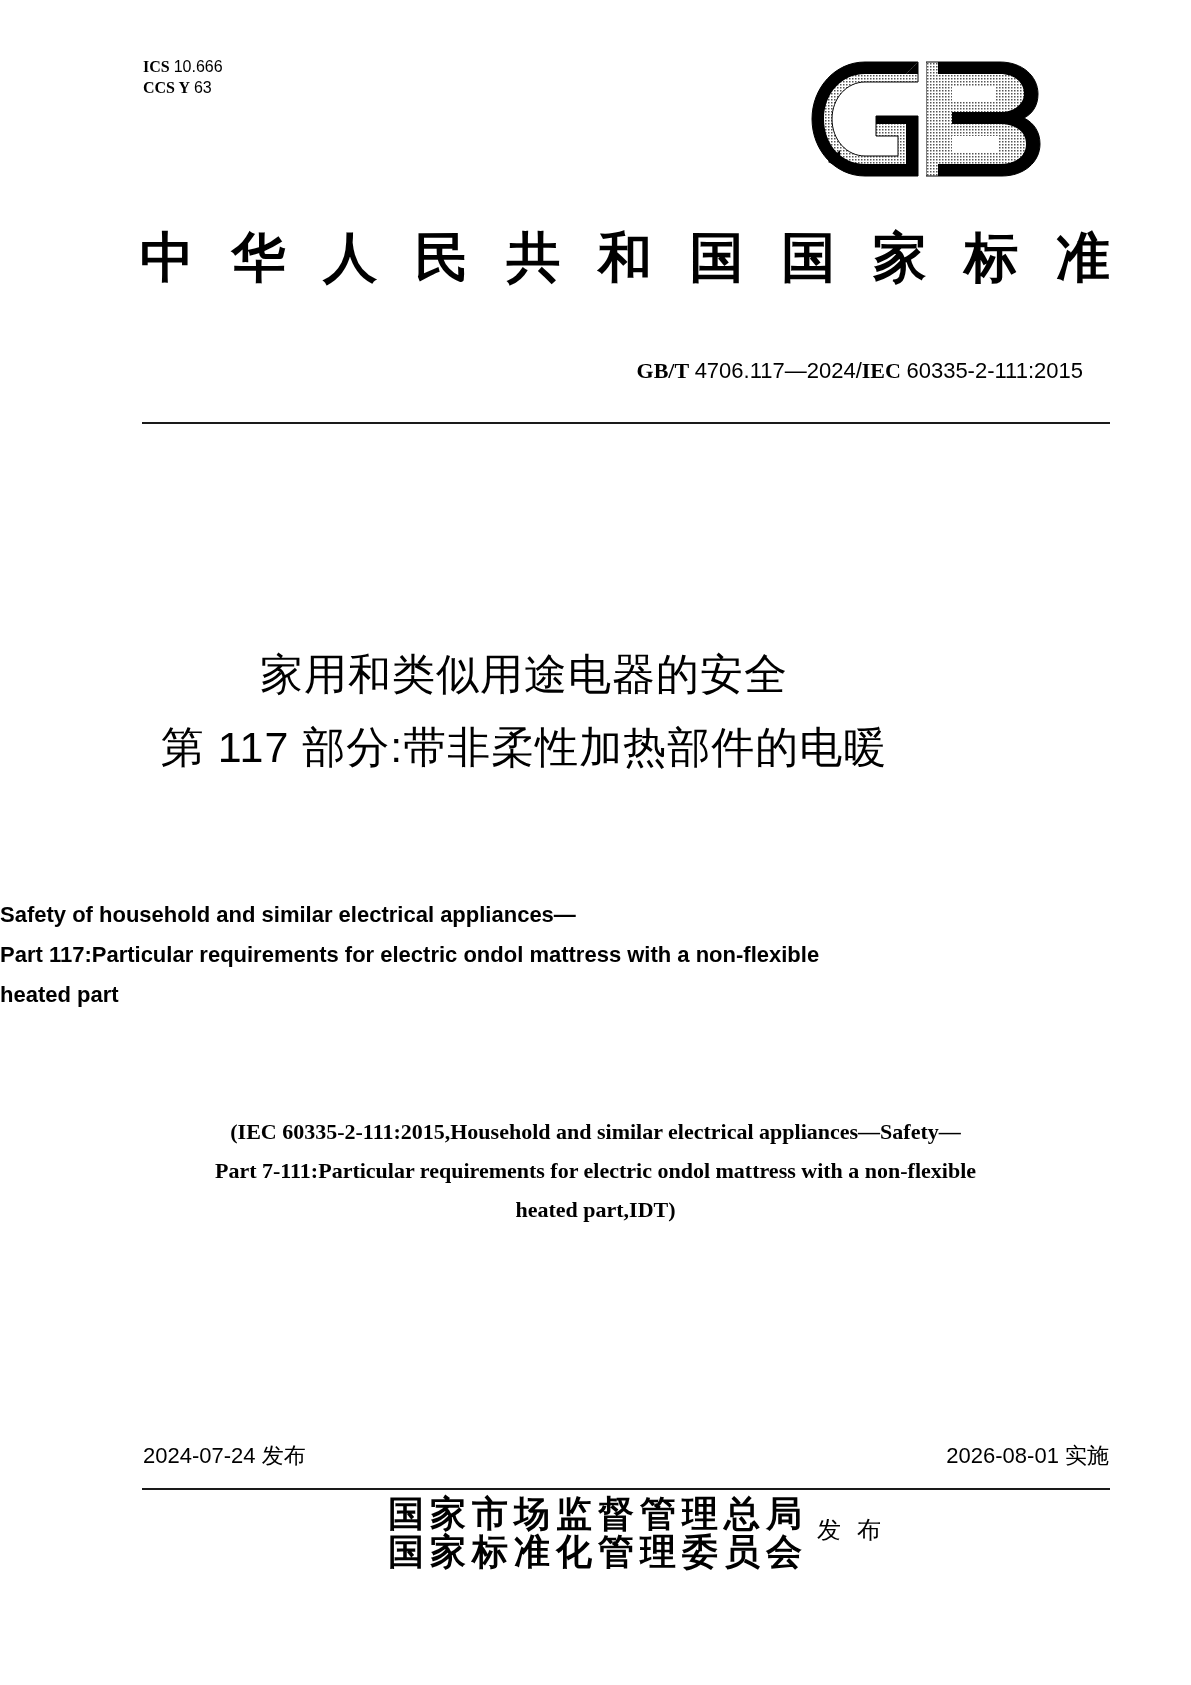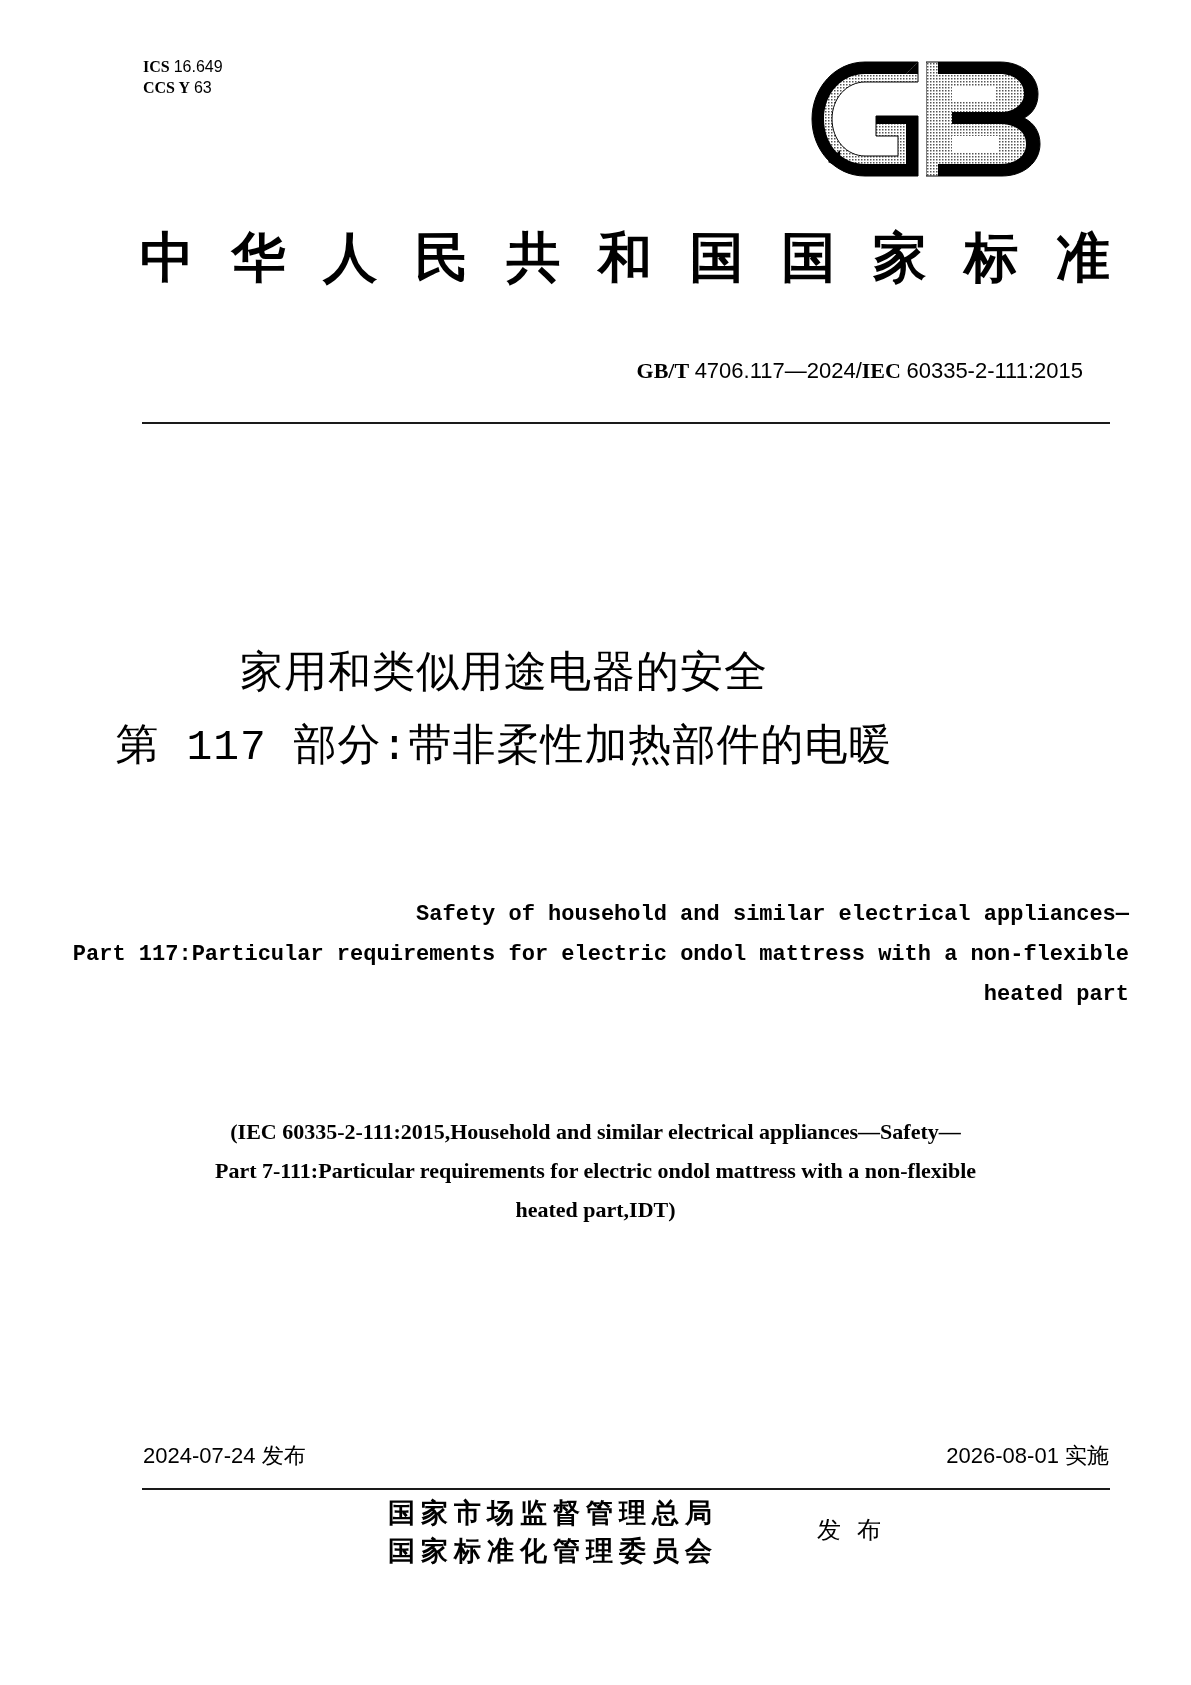--- a/index.html
+++ b/index.html
@@ -8,39 +8,39 @@
   .classification { left:143px; top:56px; font-size:16px; line-height:21px; }
   .classification .lbl { font-weight:bold; font-family:"Liberation Serif", serif; }
   .classification .val { font-family:"Liberation Sans", sans-serif; }
   .gb-logo { left:810px; top:60px; width:232px; height:118px; }
   .main-title { left:140px; top:226px; width:970px; display:flex; justify-content:space-between;
       font-family:"DejaVu Serif", "Liberation Serif", serif; font-weight:bold; font-size:54px; line-height:62px; }
   .std-number { right:108px; top:357px; font-size:22px; line-height:28px; }
   .std-number .b { font-weight:bold; font-family:"Liberation Serif", serif; }
   .std-number .n { font-family:"Liberation Sans", sans-serif; }
   .rule { left:142px; width:968px; height:2px; background:#1a1a1a; }
-  .cn-title { left:0; width:1008px; text-align:center; font-family:Liberation Mono, monospace;
-      font-size:43px; line-height:73px; top:638px; letter-spacing:1px; }
-  .en-title { left:0; width:1129px; text-align:right; font-family:Liberation Mono, monospace;
+  .cn-title { left:0; width:1008px; text-align:center; font-family:Liberation Sans, sans-serif;
+      font-size:43px; line-height:73px; top:638px; letter-spacing:1px;padding-left:20px; }
+  .en-title { left:0; width:1129px; text-align:left; font-family:Liberation Sans, sans-serif;
       font-weight:bold; font-size:22px; line-height:40px; top:895px; }
   .iec-note { left:0; width:1191px; text-align:center; font-family:"Liberation Serif", serif;
       font-weight:bold; font-size:22px; line-height:39px; top:1082px;margin-top:30px; }
   .date { top:1442px; font-family:"Liberation Sans", sans-serif; font-size:22px; line-height:28px; }
   .date-left { left:143px; }
   .date-right { right:82px; }
   .issuers { left:388px; top:1494px; font-family:"DejaVu Serif", serif; font-weight:bold;
-      font-size:27px; line-height:38px; letter-spacing:6px;text-align:right; }
+      font-size:36px; line-height:38px; letter-spacing:6px;text-align:right; }
   .issue-word { left:817px; top:1514px; font-family:"DejaVu Serif", serif; font-size:24px; letter-spacing:16px; }
   .line { display:block; white-space:nowrap; }
 </style>
 </head>
 <body>
 
 <div class="abs classification">
-  <div class="line"><span class="lbl">ICS</span>&nbsp;<span class="val">16.649</span></div>
+  <div class="line"><span class="lbl">ICS</span>&nbsp;<span class="val">10.666</span></div>
   <div class="line"><span class="lbl">CCS Y</span>&nbsp;<span class="val">63</span></div>
 </div>
 
 <div class="abs gb-logo">
   <svg width="232" height="118" viewBox="0 0 232 118">
     <defs>
       <pattern id="dots" width="3" height="3" patternUnits="userSpaceOnUse">
         <rect width="3" height="3" fill="#ffffff"></rect>
         <rect width="1.5" height="1.5" fill="#555"></rect>
       </pattern>

